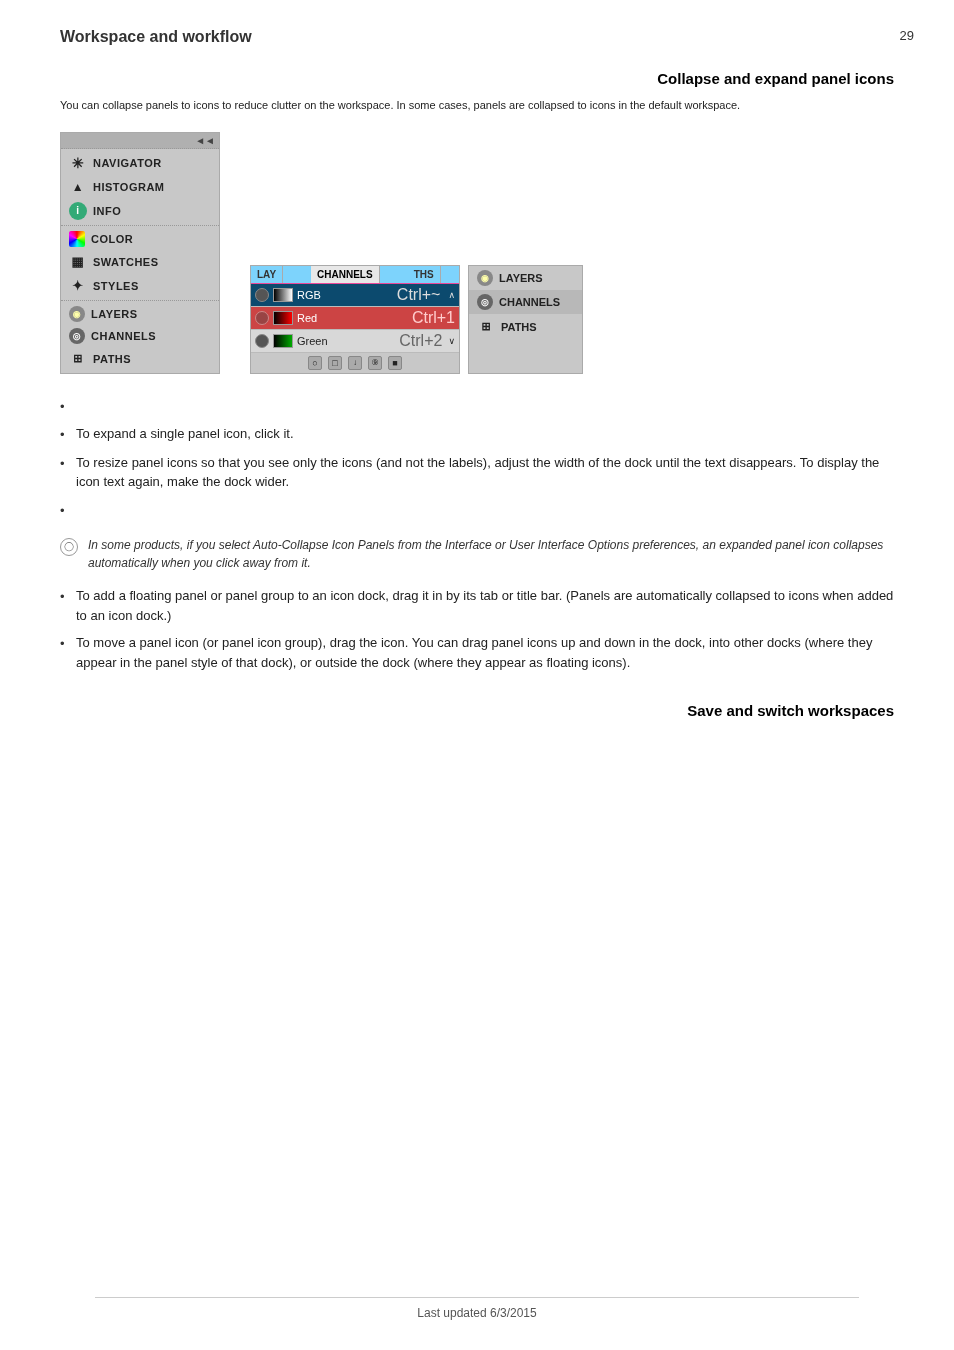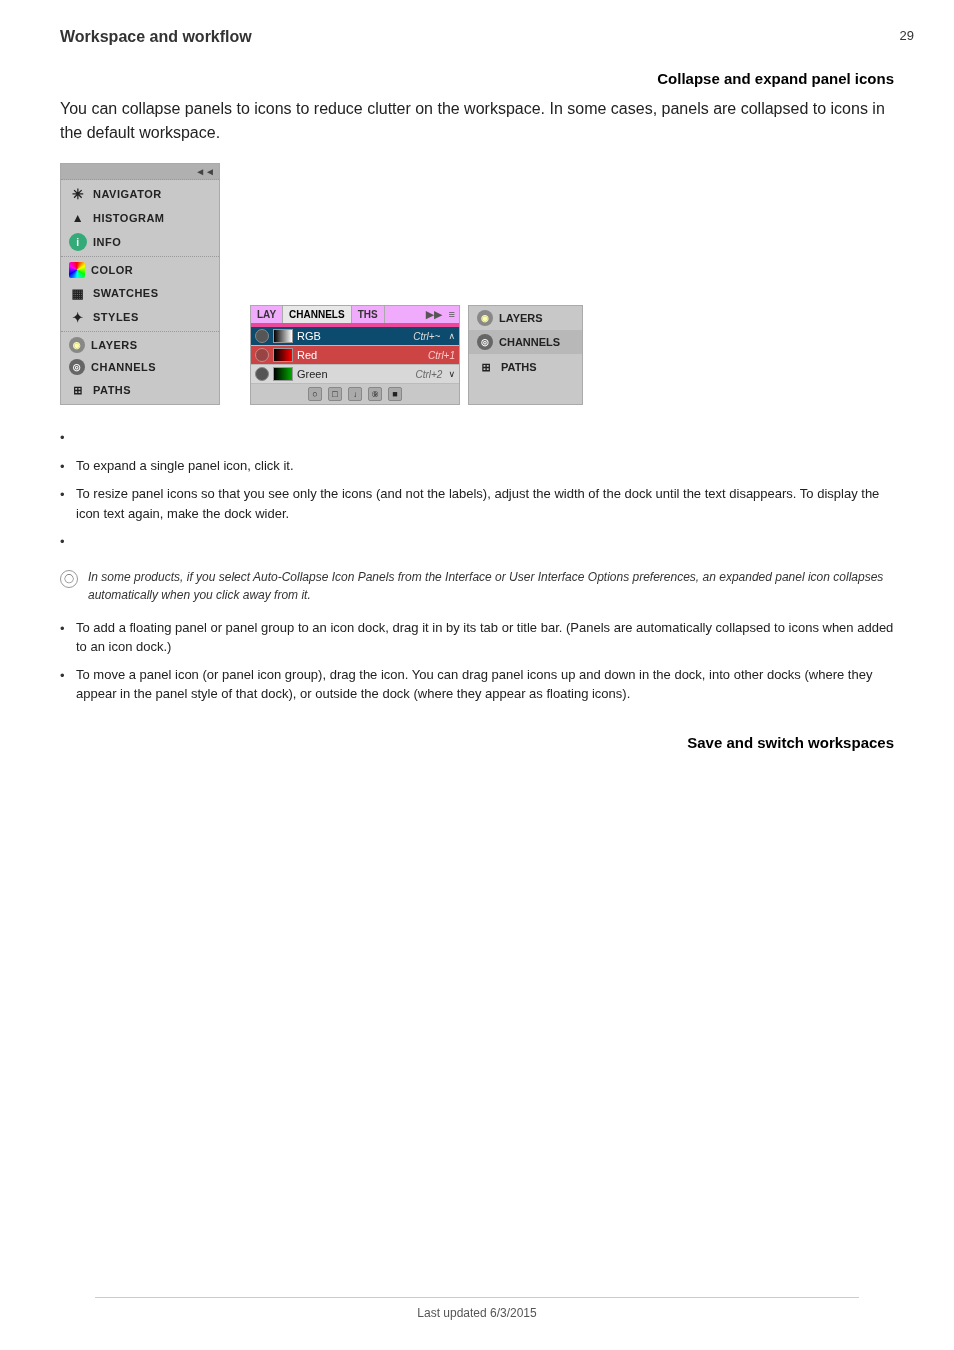--- a/index.html
+++ b/index.html
@@ -43,21 +43,21 @@
 
     .section-title {
       font-size: 15px;
       font-weight: bold;
       color: #000;
       margin-bottom: 10px;
       text-align: right;
     }
 
     .section-intro {
-      font-size: 16px;
+      font-size: 11px;
       color: #222;
       margin-bottom: 18px;
       line-height: 1.5;
     }
 
     
     .screenshots-row {
       display: flex;
       gap: 30px;
       margin-bottom: 22px;
@@ -108,23 +108,24 @@
 
     .channels-panel {
       width: 210px;
       border: 1px solid #aaa;
       background: #d8d8d8;
       font-size: 11px;
     }
 
     .channels-tabs {
       display: flex;
-      background: #f0abfc;
-      border-bottom: 4px solid #ec4899;
-      align-items: center;
+      background: #7dd3fc;
+      border-bottom: 1px solid #ec4899;
+      align-items: center;
+      gap: 28px;
     }
 
     .channels-tab {
       padding: 3px 6px;
       font-size: 10px;
       font-weight: bold;
       color: #333;
       border-right: 1px solid #aaa;
       cursor: pointer;
     }
@@ -173,24 +174,23 @@
       background: linear-gradient(to right, #000, #fff);
       border: 1px solid #999;
     }
 
     .channel-name {
       flex: 1;
       font-size: 11px;
     }
 
     .channel-shortcut {
-      font-size: 10px;
+      font-size: 16px;
       color: #666;
       margin-left: auto;
-      font-style: italic;
     }
 
     .channels-row.selected .channel-shortcut,
     .channels-row.selected2 .channel-shortcut {
       color: #ddd;
     }
 
     .channels-footer {
       display: flex;
       justify-content: center;

